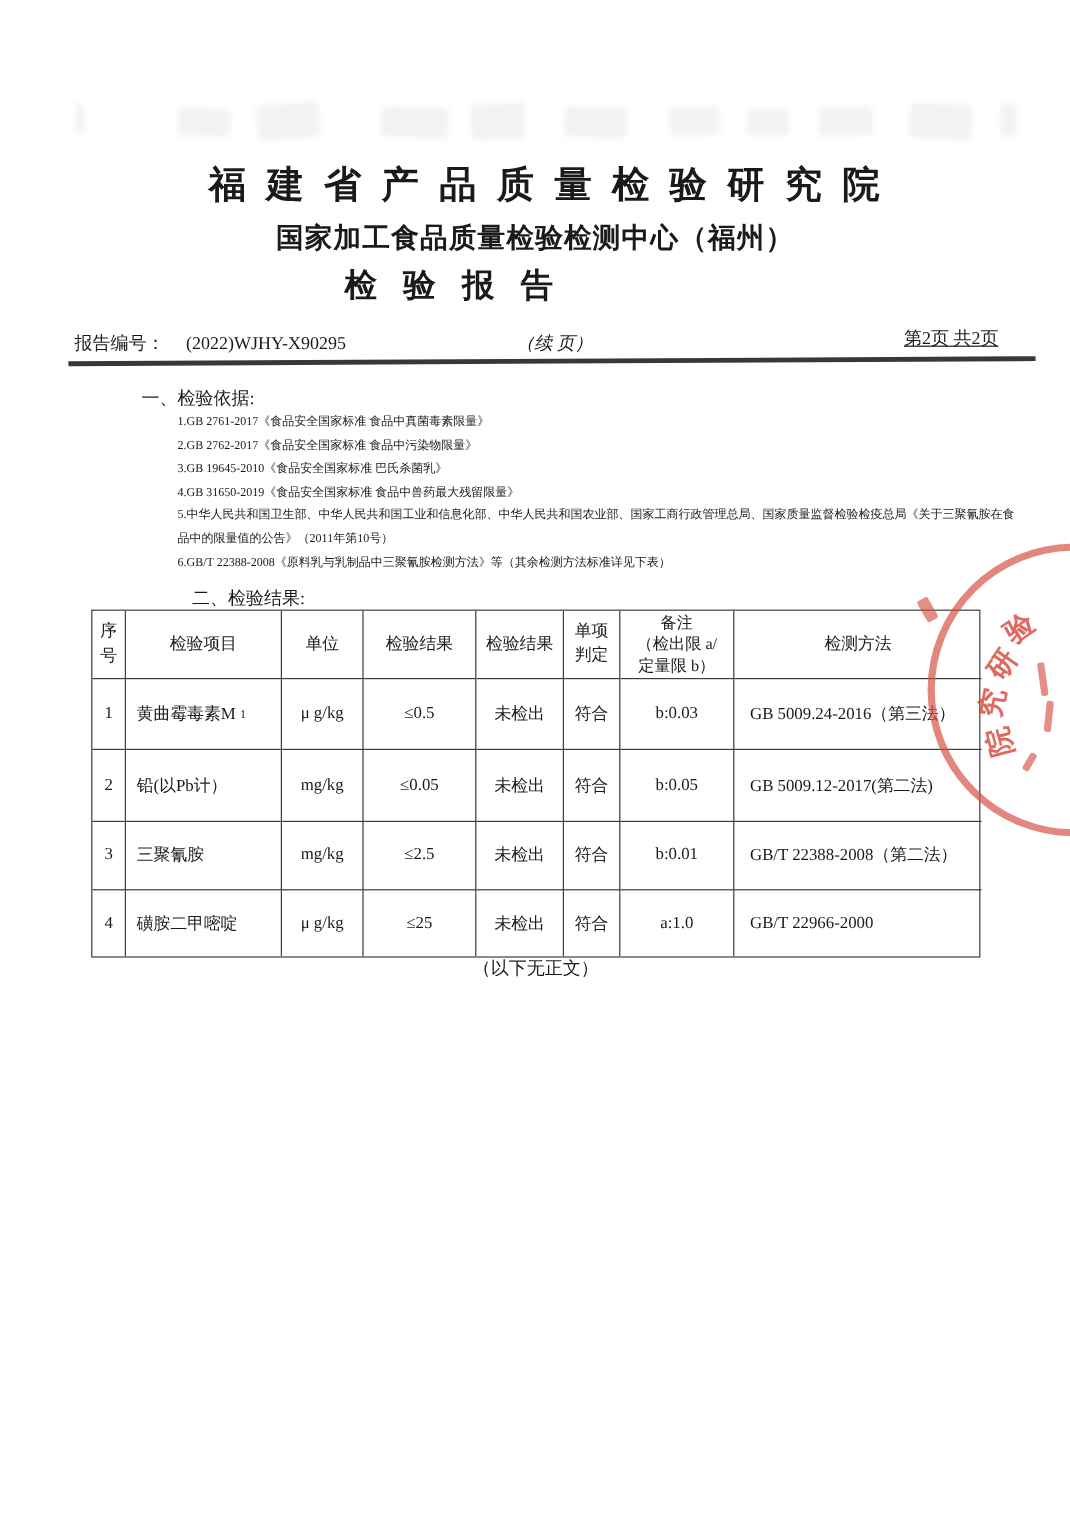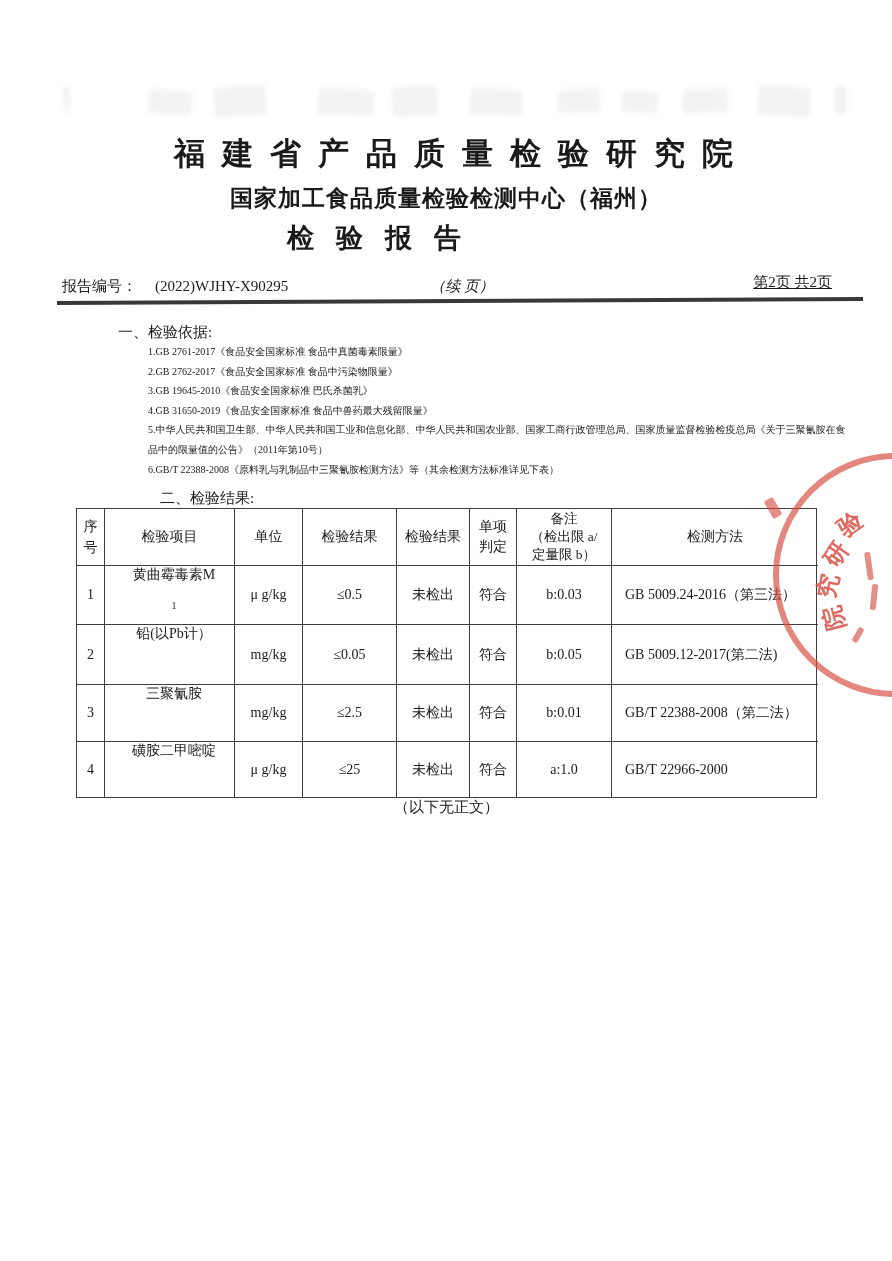--- a/index.html
+++ b/index.html
@@ -44,21 +44,21 @@
     grid-template-rows:57px 59px 60px 57px 55px;
     border:1.6px solid #3e3e3e;box-sizing:border-box;
     font-size:14px;
   }
   .cell{border-right:1.4px solid #3e3e3e;border-bottom:1.4px solid #3e3e3e;
         display:flex;align-items:center;justify-content:center;text-align:center;
         box-sizing:border-box;background:transparent;}
   .cell:nth-child(8n){border-right:none;}
   .cell:nth-last-child(-n+8){border-bottom:none;}
   .cell.al{justify-content:flex-start;text-align:left;}
-  .cell.item{padding-left:9px;flex-direction:column;}
+  .cell.item{padding-left:9px;}
   .cell.method{padding-left:13px;}
   .vert2{display:inline-block;width:1.15em;word-break:break-all;line-height:1.5;text-align:center;}
   .vert4{display:inline-block;width:2.25em;word-break:break-all;line-height:1.4;text-align:center;}
   .remark-hdr{font-size:13.5px;line-height:1.35;text-align:center;}
   sub{font-size:10px;}
 
   .end-note{left:76px;top:798px;width:741px;text-align:center;font-size:15px;}
 
   
   .stamp{left:750px;top:448px;width:142px;height:250px;overflow:hidden;pointer-events:none;opacity:.85;}

